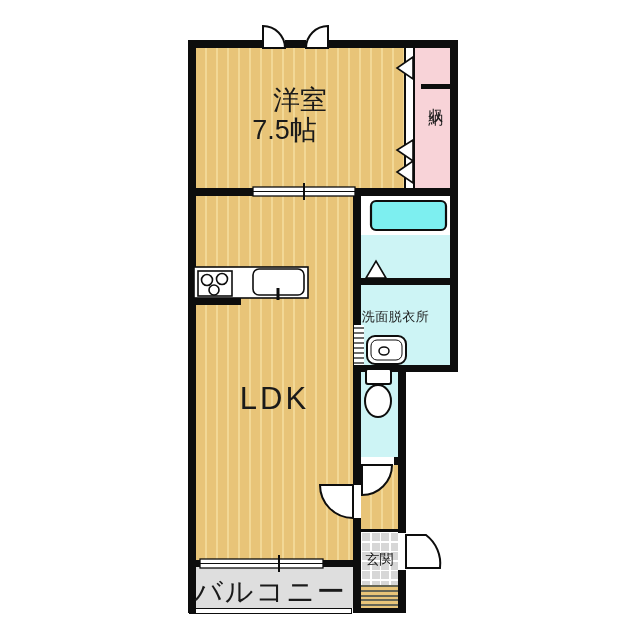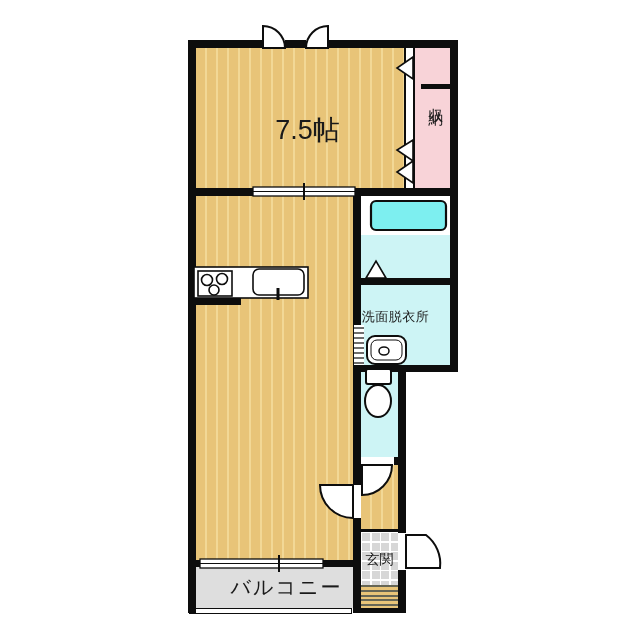--- a/index.html
+++ b/index.html
@@ -124,18 +124,20 @@
       <ellipse cx="378" cy="401" rx="13" ry="16" class="sk" stroke-width="2"></ellipse>
     </g>
 
     <path class="sk" stroke-width="2" d="M362,465 L362,495 A30,30 0 0 0 392,465 Z"></path>
 
     <path class="sk" stroke-width="2" d="M353,485 L320,485 A33,33 0 0 0 353,518 Z"></path>
 
     <path class="sk" stroke-width="2" d="M406,535 L426,535 A36,36 0 0 1 440,568 L406,568 Z"></path>
   </svg>
 
-  <div class="lbl" style="left:196px;top:116px;width:177px;font-size:27px;margin-left:23px;">7.5帖</div>
+  <div class="lbl" style="left:196px;top:86px;width:208px;font-size:27px;">洋室</div>
+  <div class="lbl" style="left:196px;top:116px;width:177px;font-size:27px;">7.5帖</div>
   <div class="lbl vert" style="left:428px;top:96px;font-size:15px;">収納</div>
+  <div class="lbl" style="left:196px;top:383px;width:157px;font-size:31px;letter-spacing:3px;">LDK</div>
   <div class="lbl" style="left:361px;top:310px;width:69px;font-size:13px;letter-spacing:0.5px;">洗面脱衣所</div>
   <div class="lbl" style="left:361px;top:552px;width:37px;font-size:14px;">玄関</div>
-  <div class="lbl" style="left:208px;top:577px;width:157px;font-size:20px;letter-spacing:2px;text-align:center;">バルコニー</div>
+  <div class="lbl" style="left:192px;top:577px;width:157px;font-size:28px;letter-spacing:2px;text-align:center;">バルコニー</div>
 </div>
 
 </body></html>

